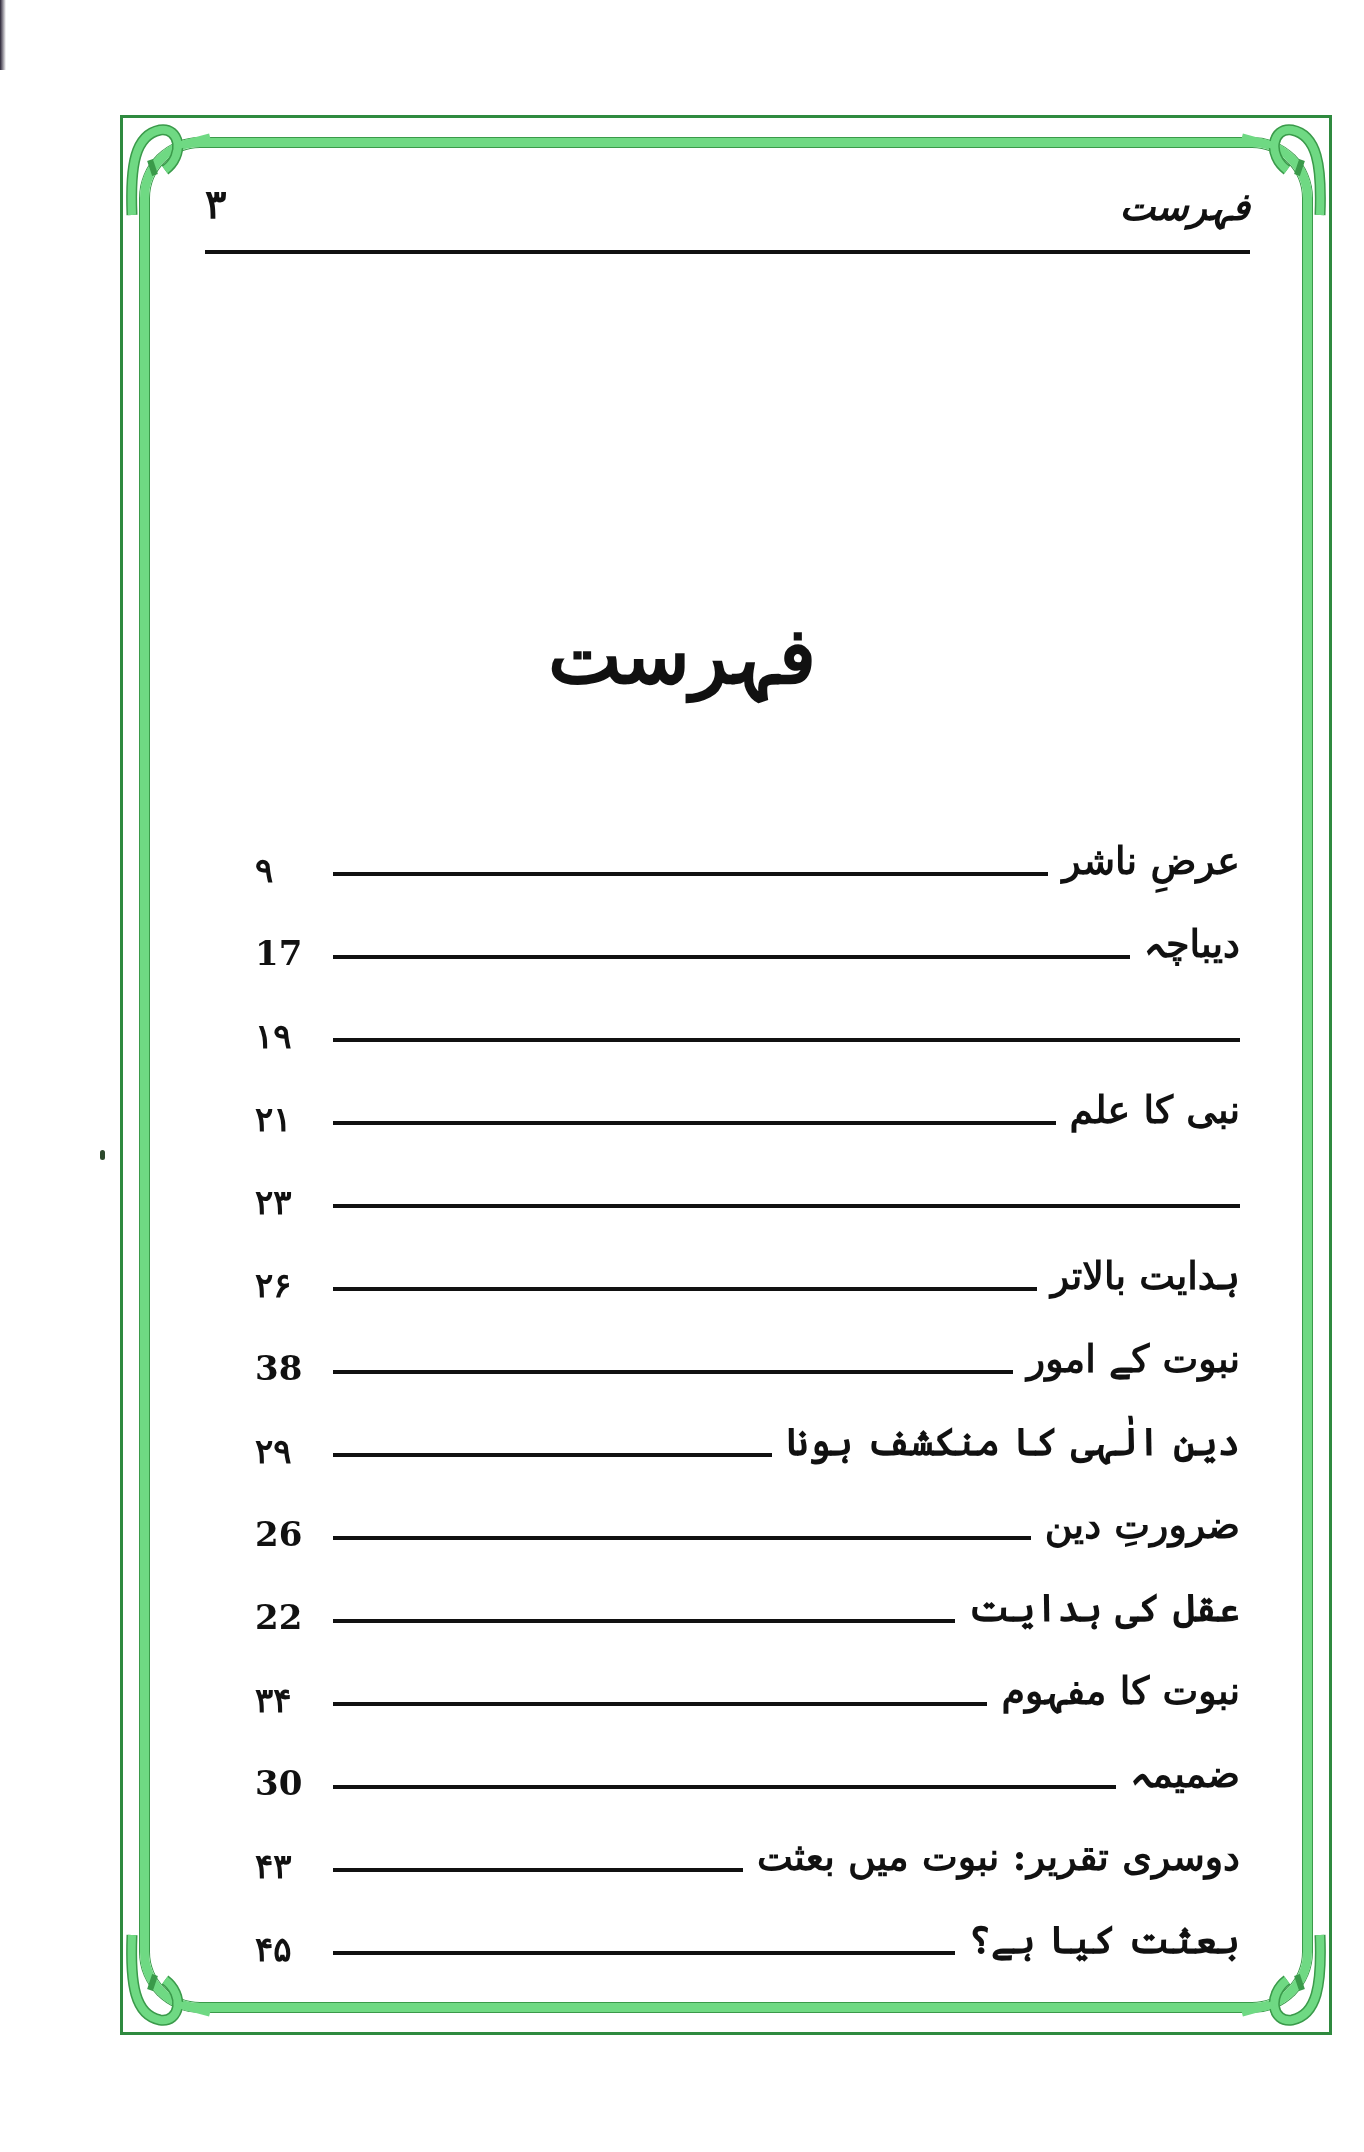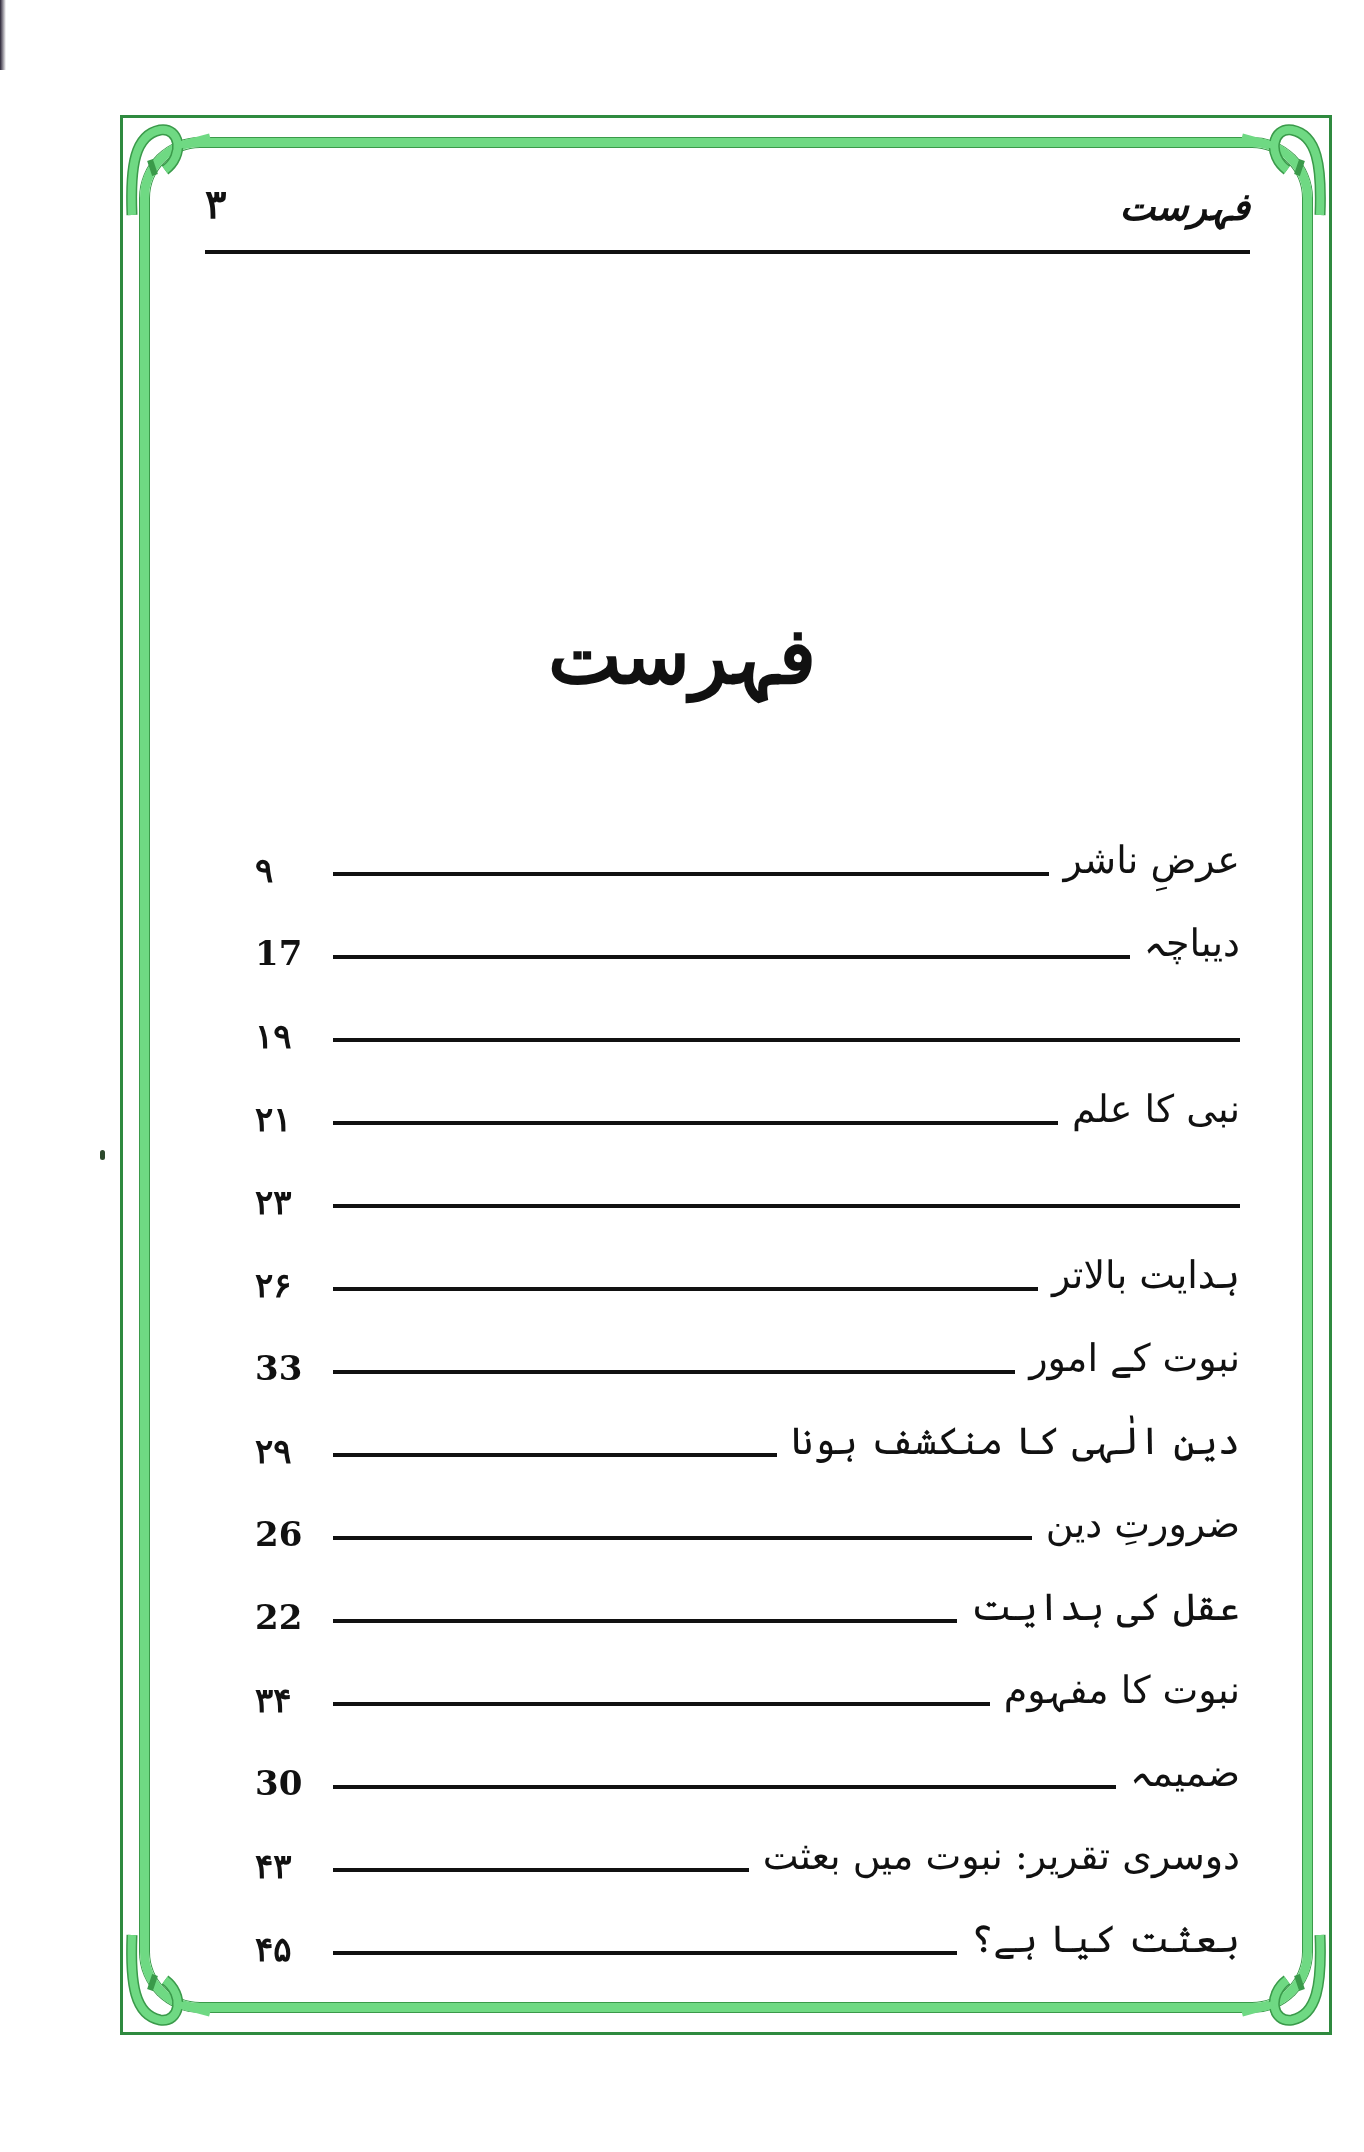--- a/index.html
+++ b/index.html
@@ -97,21 +97,21 @@
     }
     .toc-row {
       position: relative;
       height: 83px;
       direction: rtl;
       display: flex;
       align-items: flex-start;
     }
     .toc-title {
       font-size: 38px;
-      font-weight: normal;
+      font-weight: bold;
       white-space: nowrap;
       padding-left: 14px;
       line-height: 1.1;
     }
     .toc-leader {
       flex: 1;
       border-top: 4px solid #111;
       margin-top: 32px;
       margin-left: 18px;
     }
@@ -189,21 +189,21 @@
     <span class="toc-page">۲۳</span>
   </li>
   <li class="toc-row">
     <span class="toc-title">ہدایت بالاتر</span>
     <span class="toc-leader"></span>
     <span class="toc-page">۲۶</span>
   </li>
   <li class="toc-row">
     <span class="toc-title">نبوت کے امور</span>
     <span class="toc-leader"></span>
-    <span class="toc-page">33</span>
+    <span class="toc-page">38</span>
   </li>
   <li class="toc-row">
     <span class="toc-title">دینِ الٰہی کا منکشف ہونا</span>
     <span class="toc-leader"></span>
     <span class="toc-page">۲۹</span>
   </li>
   <li class="toc-row">
     <span class="toc-title">ضرورتِ دین</span>
     <span class="toc-leader"></span>
     <span class="toc-page">26</span>

